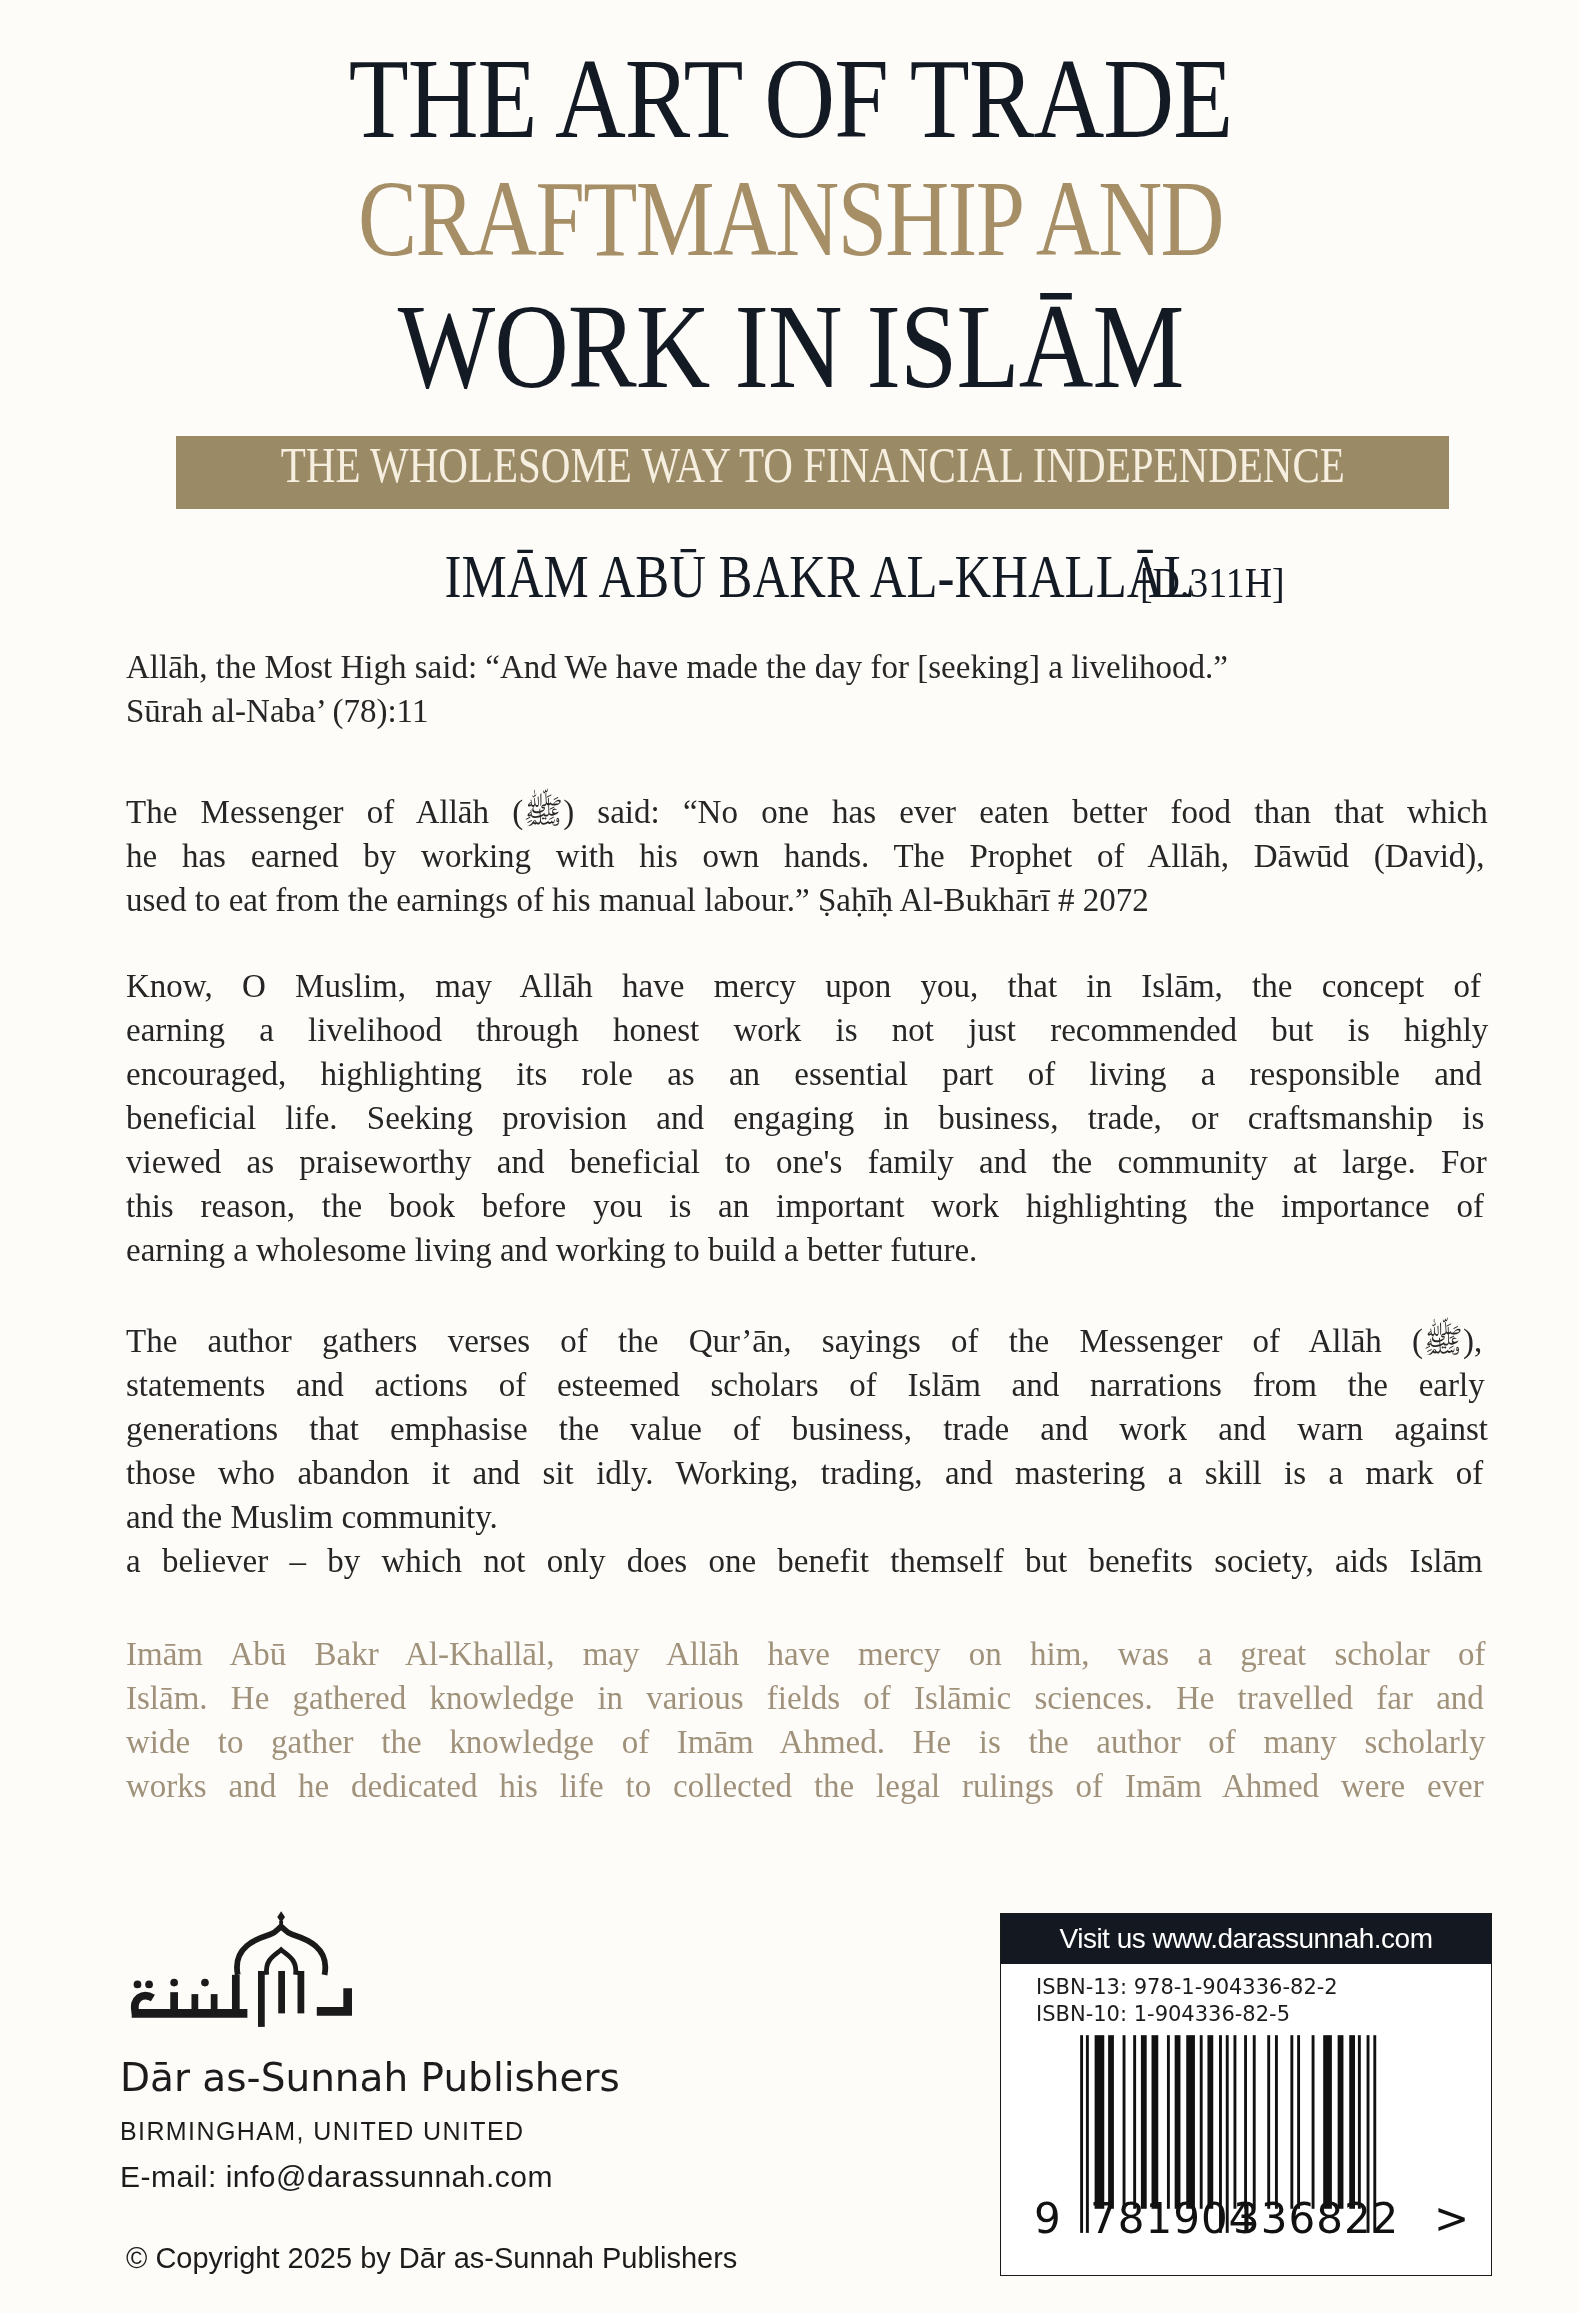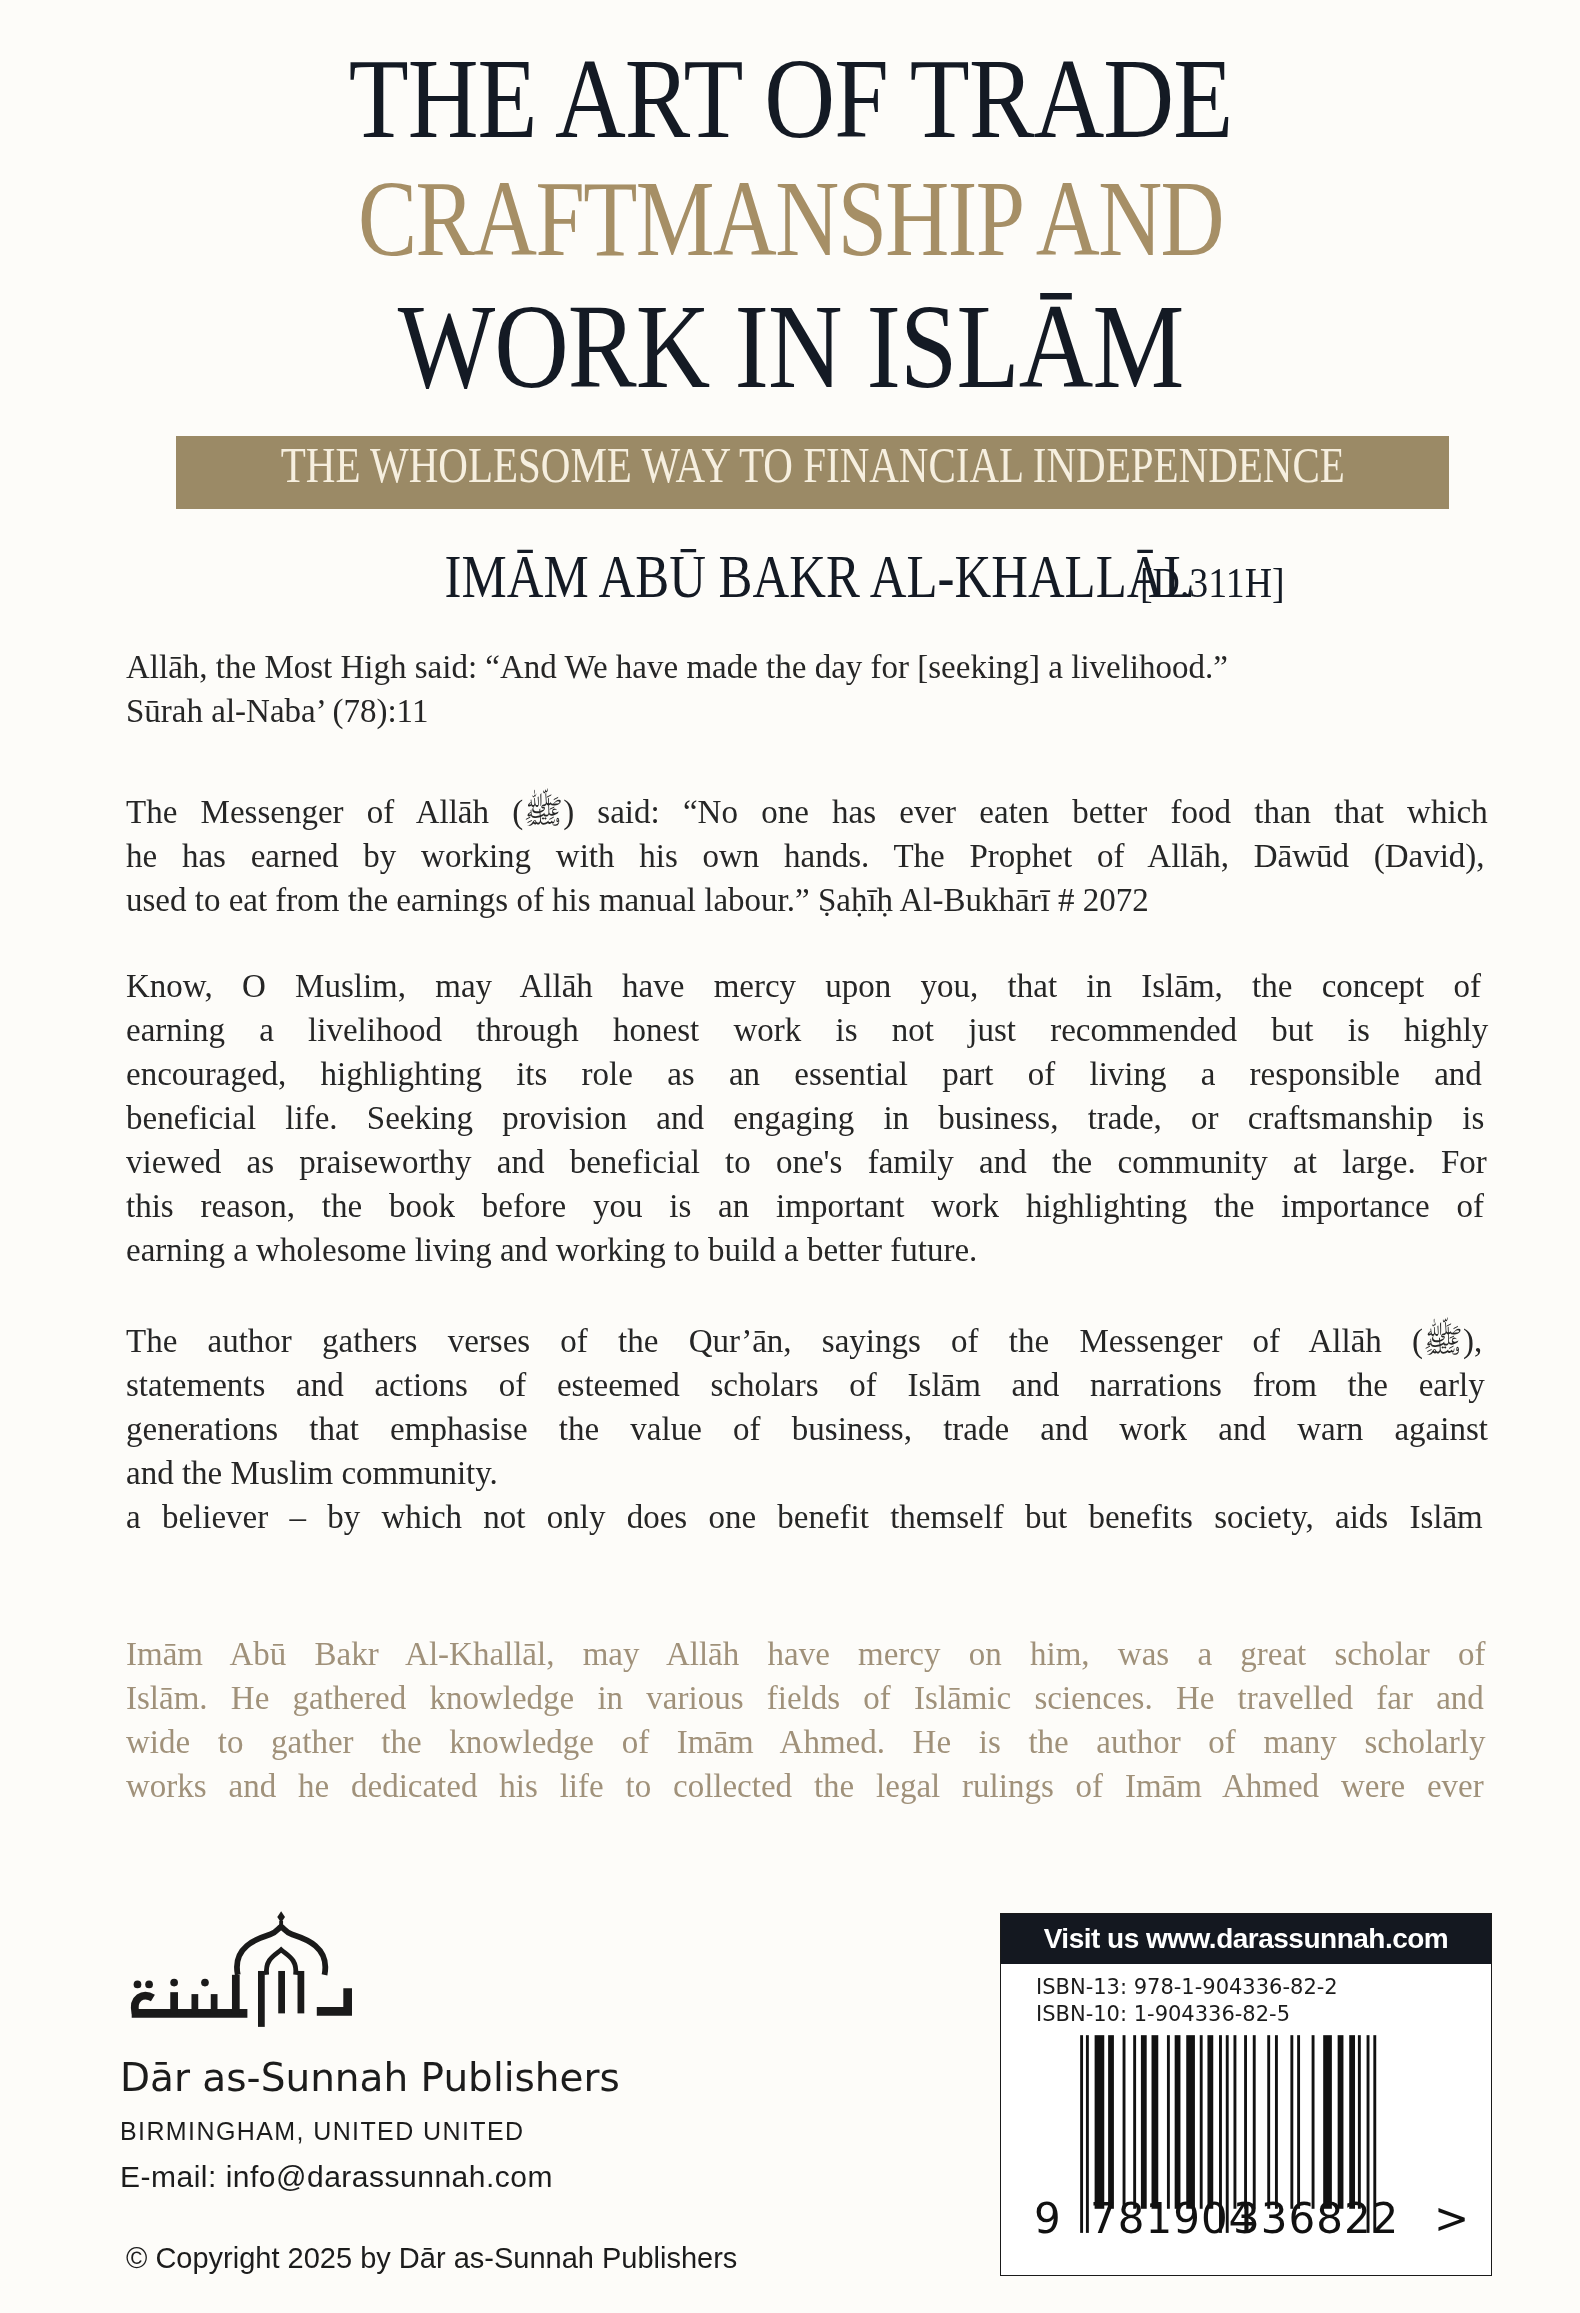--- a/index.html
+++ b/index.html
@@ -50,21 +50,21 @@
   #pub-city { top: 2117px; font-size: 25px; letter-spacing: 1.4px; font-family: "Liberation Sans", sans-serif; }
   #pub-email { top: 2160px; font-size: 30px; letter-spacing: 0.5px; font-family: "Liberation Sans", sans-serif; }
   #pub-copy { top: 2242px; font-size: 29px; font-family: "Liberation Sans", sans-serif; margin-left: 6px; }
 
   #barcode-box {
     position: absolute; left: 1000px; top: 1913px; width: 492px; height: 363px;
     border: 1.9px solid #1a1a1a; background: #ffffff; box-sizing: border-box;
   }
   #barcode-header {
     height: 50px; background: #141820; color: #ffffff;
-    font-family: "Liberation Sans", sans-serif; font-weight: bold; font-size: 28px;
+    font-family: "Liberation Sans", sans-serif; font-weight: normal; font-size: 28px;
     display: flex; align-items: center; justify-content: center; letter-spacing: -0.5px;
   }
   .isbn { position: absolute; left: 35px; font-family: "DejaVu Sans", sans-serif; font-size: 21px; color: #1b1b1b; white-space: nowrap; }
   #isbn-13 { top: 61px; }
   #isbn-10 { top: 88px; }
   #barcode-svg { position: absolute; left: 29px; top: 121px; }
 </style>
 </head>
 <body>
 
@@ -99,20 +99,21 @@
   <span class="line" style="display: block; word-spacing: 21px;">beneficial life. Seeking provision and engaging in business, trade, or craftsmanship is</span>
   <span class="line" style="display: block; word-spacing: 17px;">viewed as praiseworthy and beneficial to one's family and the community at large. For</span>
   <span class="line" style="display: block; word-spacing: 18.6px;">this reason, the book before you is an important work highlighting the importance of</span>
   <span class="line" style="display: block;">earning a wholesome living and working to build a better future.</span>
 </div>
 
 <div class="para" style="top:1319px;">
   <span class="line" style="display: block; word-spacing: 22px;">The author gathers verses of the Qur’ān, sayings of the Messenger of Allāh (ﷺ),</span>
   <span class="line" style="display: block; word-spacing: 22.5px;">statements and actions of esteemed scholars of Islām and narrations from the early</span>
   <span class="line" style="display: block; word-spacing: 23px;">generations that emphasise the value of business, trade and work and warn against</span>
+  <span class="line" style="display: block; word-spacing: 14.2px;">those who abandon it and sit idly. Working, trading, and mastering a skill is a mark of</span>
   <span class="line" style="display: block;">and the Muslim community.</span>
   <span class="line" style="display: block; word-spacing: 13px;">a believer – by which not only does one benefit themself but benefits society, aids Islām</span>
 </div>
 
 <div class="para gold" style="top:1632px;">
   <span class="line" style="display: block; word-spacing: 20px;">Imām Abū Bakr Al-Khallāl, may Allāh have mercy on him, was a great scholar of</span>
   <span class="line" style="display: block; word-spacing: 15px;">Islām. He gathered knowledge in various fields of Islāmic sciences. He travelled far and</span>
   <span class="line" style="display: block; word-spacing: 19.4px;">wide to gather the knowledge of Imām Ahmed. He is the author of many scholarly</span>
   <span class="line" style="display: block; word-spacing: 13.6px;">works and he dedicated his life to collected the legal rulings of Imām Ahmed were ever</span>
 </div>

